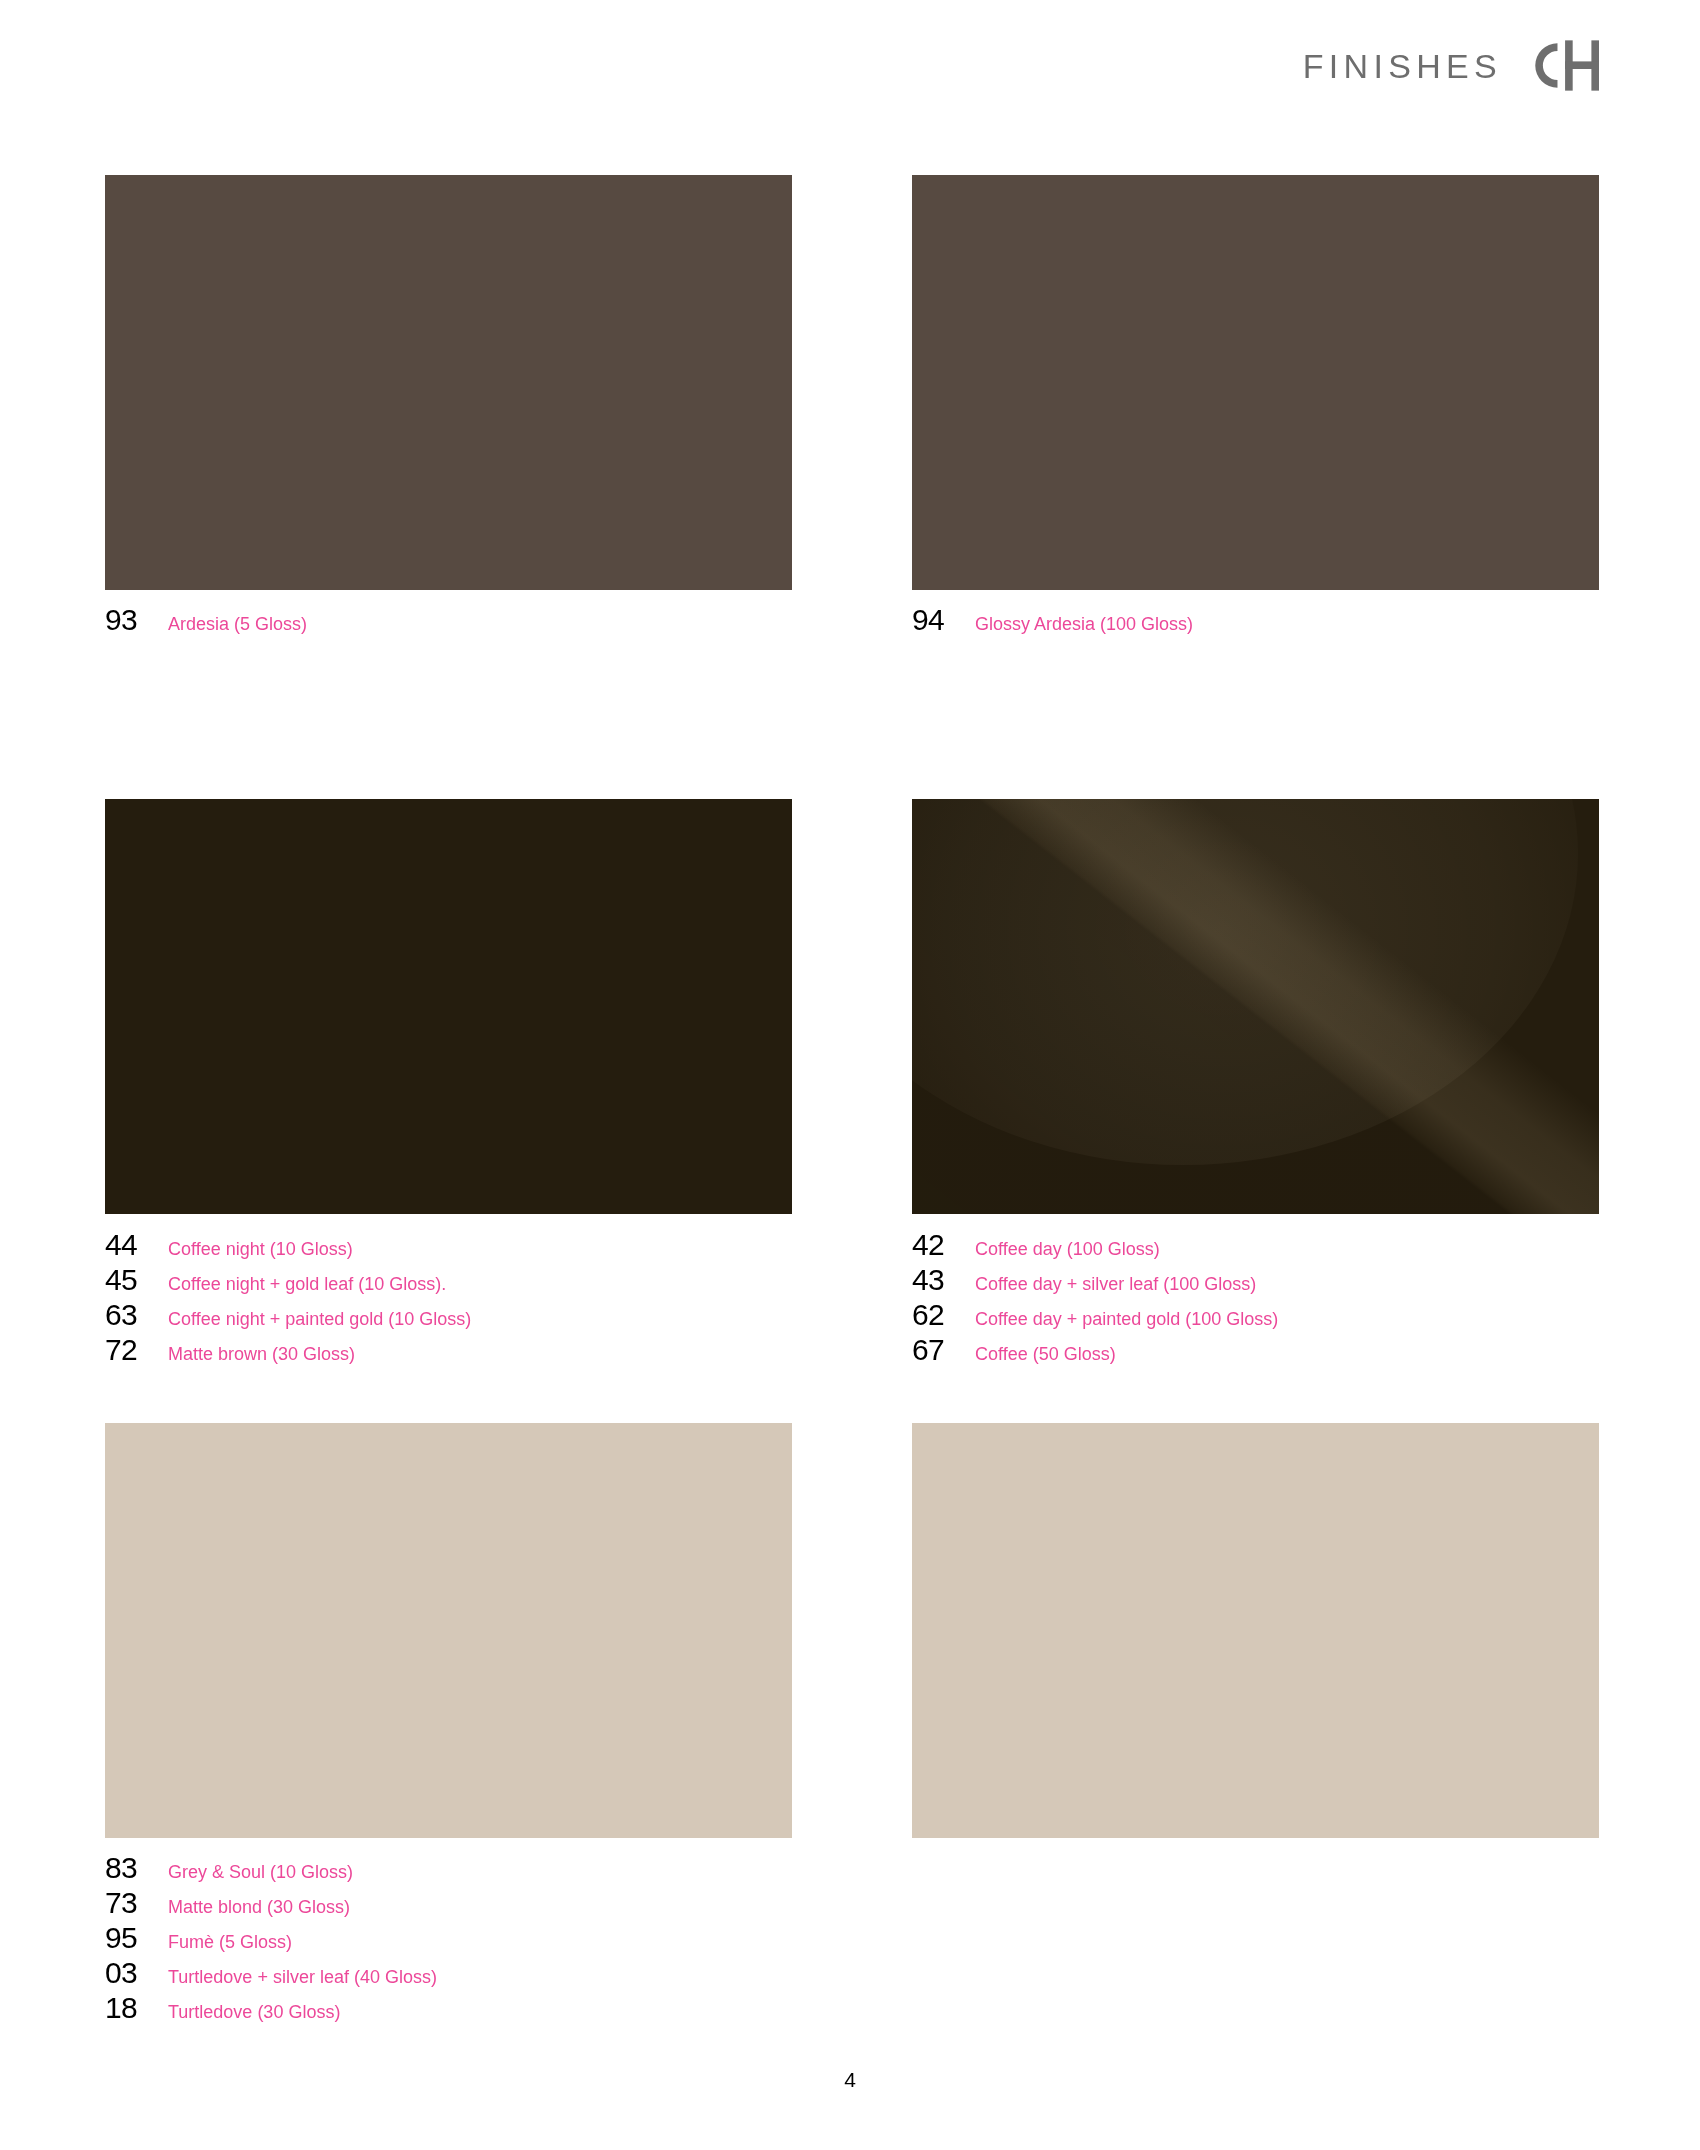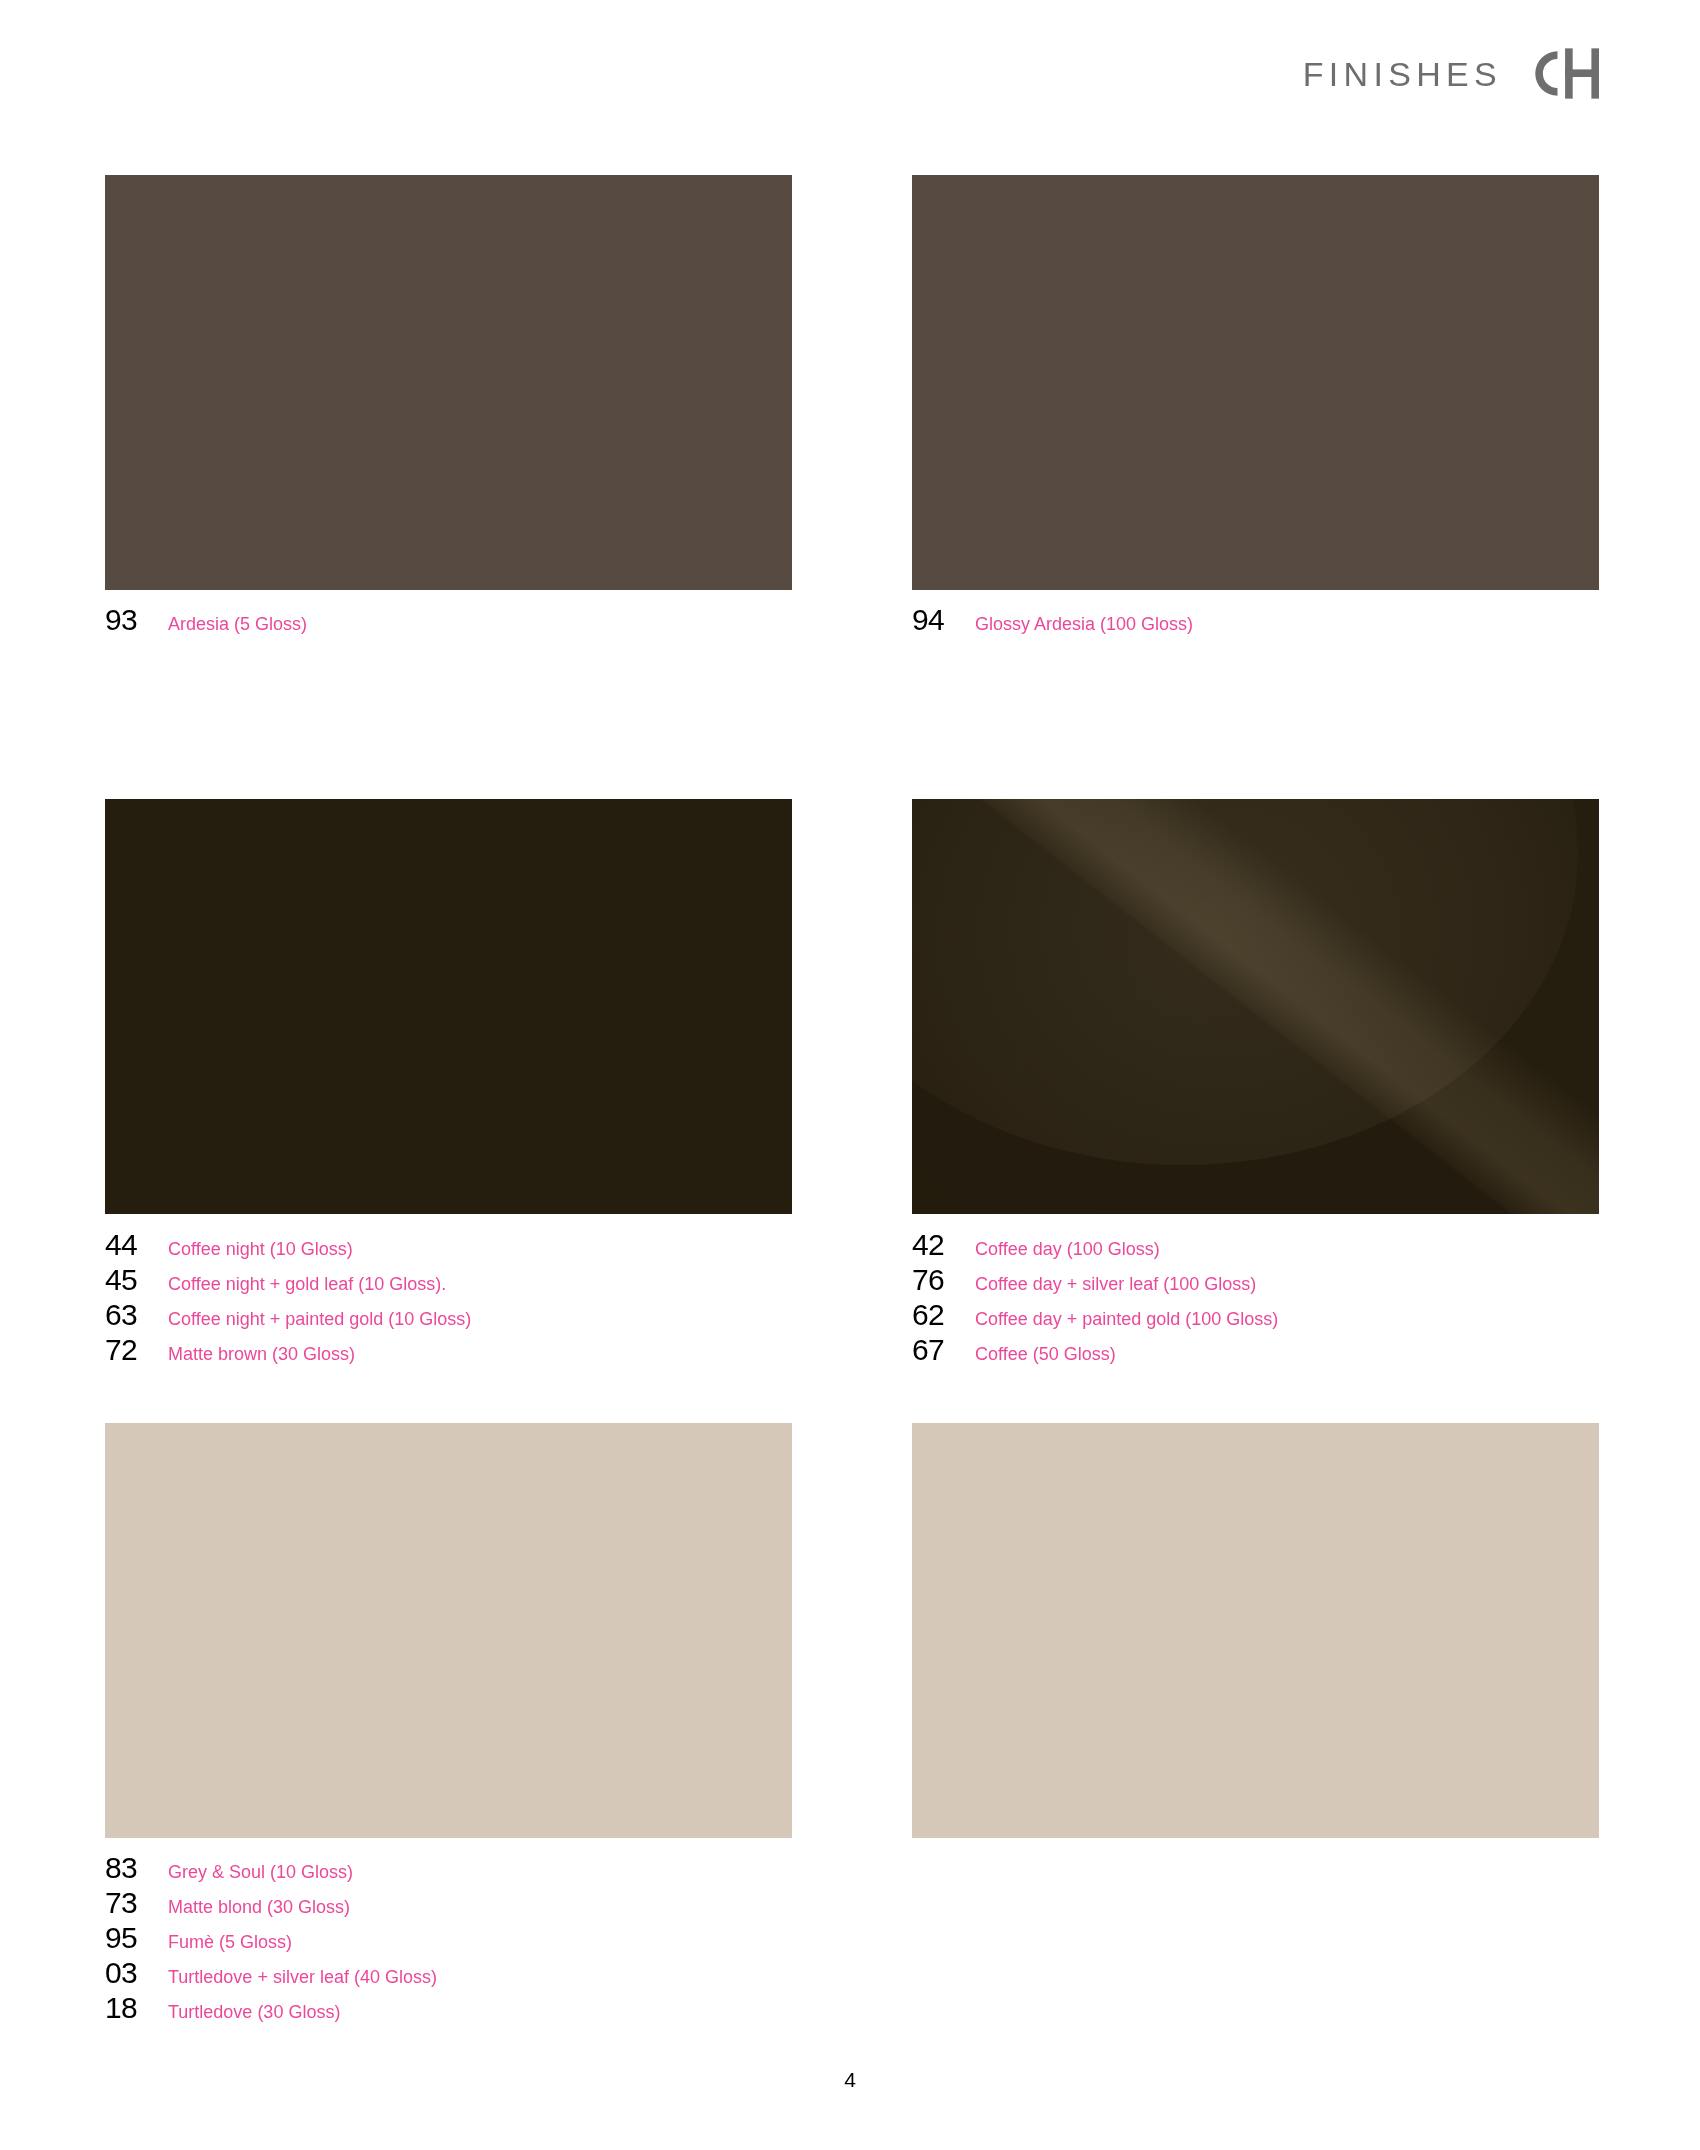--- a/index.html
+++ b/index.html
@@ -13,21 +13,21 @@
     width: 1700px;
     height: 2151px;
     position: relative;
     overflow: hidden;
     color: #000;
   }
 
   
   .page-header {
     position: absolute;
-    top: 47px;
+    top: 39px;
     right: 101px;
     display: flex;
     align-items: center;
     gap: 28px;
     height: 53px;
     margin-left: 12px;
   }
   .header-title {
     font-size: 34px;
     letter-spacing: 5.3px;
@@ -213,21 +213,21 @@
     </div>
 
     <div class="swatch-block">
       <div class="swatch-chip gloss" style="background:#251D0E"></div>
       <div class="swatch-legend">
         <div class="legend-row">
           <span class="legend-code">42</span>
           <span class="legend-name">Coffee day (100 Gloss)</span>
         </div>
         <div class="legend-row">
-          <span class="legend-code">76</span>
+          <span class="legend-code">43</span>
           <span class="legend-name">Coffee day + silver leaf (100 Gloss)</span>
         </div>
         <div class="legend-row">
           <span class="legend-code">62</span>
           <span class="legend-name">Coffee day + painted gold (100 Gloss)</span>
         </div>
         <div class="legend-row">
           <span class="legend-code">67</span>
           <span class="legend-name">Coffee (50 Gloss)</span>
         </div>

